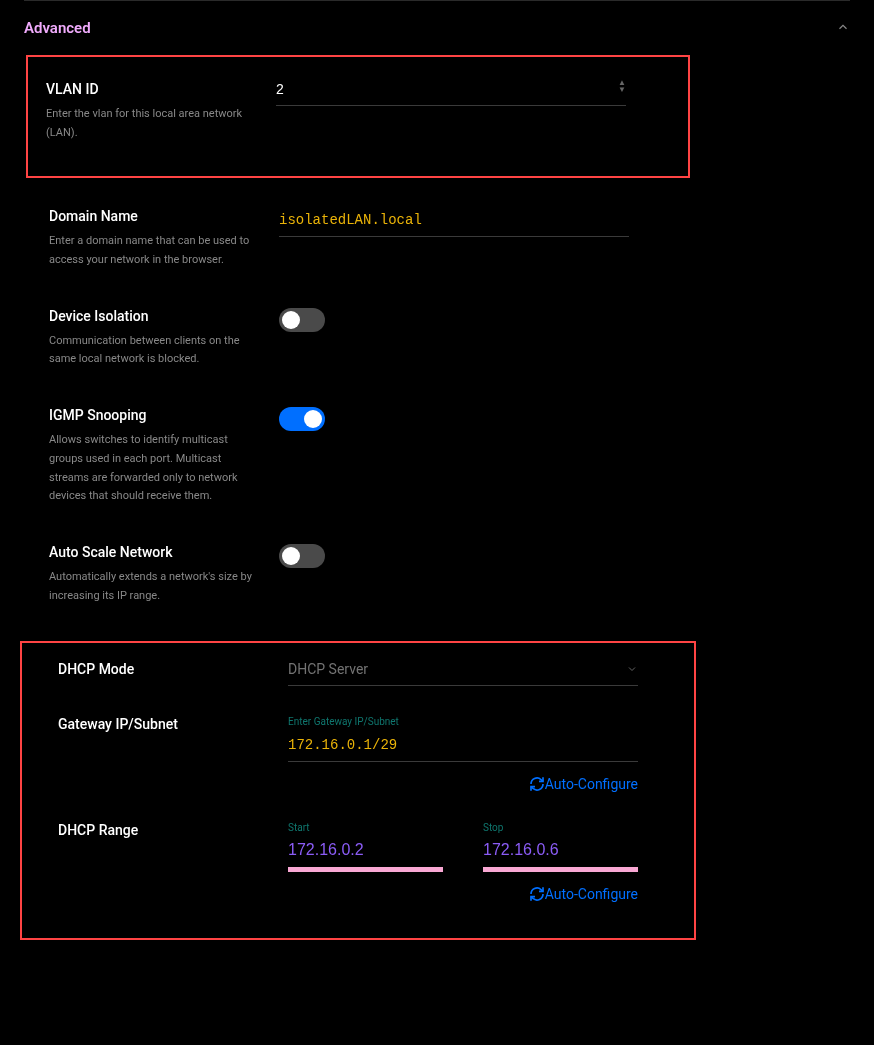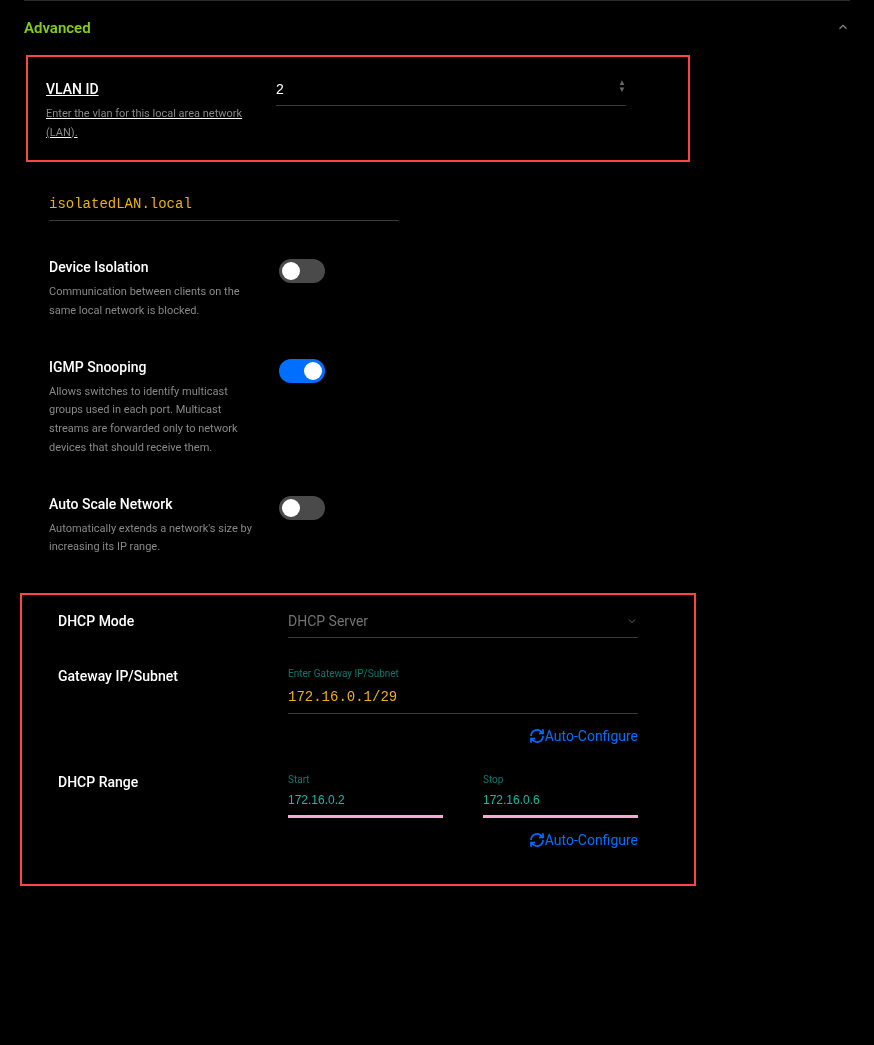--- a/index.html
+++ b/index.html
@@ -25,42 +25,41 @@
   }
   .section-header {
     display: flex;
     justify-content: space-between;
     align-items: center;
     padding: 0 0 18px 0;
   }
   .section-title {
     font-size: 15px;
     font-weight: 600;
-    color: #84cc16;
+    color: #f0abfc;
   }
   .chevron {
     color: #888;
     font-size: 14px;
   }
   .field-group {
     display: flex;
     margin-bottom: 34px;
     padding: 2px 18px 2px 25px;
   }
   .highlight-box {
     border: 2px solid #ff4444;
     padding: 24px 18px 18px 18px;
     margin-bottom: 28px;
     margin-left: 2px;
     margin-right: 160px;
   }
   .highlight-box .field-group {
     padding: 0;
-    margin-bottom: 0;
-    text-decoration: underline;
+    margin-bottom: 16px;
   }
   .highlight-box-large {
     border: 2px solid #ff4444;
     padding: 18px 18px 6px 36px;
     margin-left: -4px;
     margin-right: 154px;
   }
   .highlight-box-large .field-group {
     padding: 0;
     margin-bottom: 30px;
@@ -186,23 +185,23 @@
     display: flex;
     gap: 40px;
   }
   .range-col {
     flex: 1;
   }
   .range-input {
     width: 100%;
     background: transparent;
     border: none;
-    border-bottom: 3px solid #f9a8d4;
-    color: #14b8a6;
-    font-size: 12px;
+    border-bottom: 5px solid #f9a8d4;
+    color: #8b5cf6;
+    font-size: 16px;
     padding: 2px 0 8px 0;
     outline: none;
   }
 </style>
 </head>
 <body>
 
 <div class="page">
   <div class="top-divider"></div>
 
@@ -227,20 +226,24 @@
           <div class="number-stepper">
             <span>▲</span>
             <span>▼</span>
           </div>
         </div>
       </div>
     </div>
   </div>
 
   <div class="field-group">
+    <div class="label-col">
+      <div class="label-title">Domain Name</div>
+      <div class="label-desc">Enter a domain name that can be used to access your network in the browser.</div>
+    </div>
     <div class="control-col">
       <input class="text-input" type="text" value="isolatedLAN.local" style="">
     </div>
   </div>
 
   <div class="field-group">
     <div class="label-col">
       <div class="label-title">Device Isolation</div>
       <div class="label-desc">Communication between clients on the same local network is blocked.</div>
     </div>

